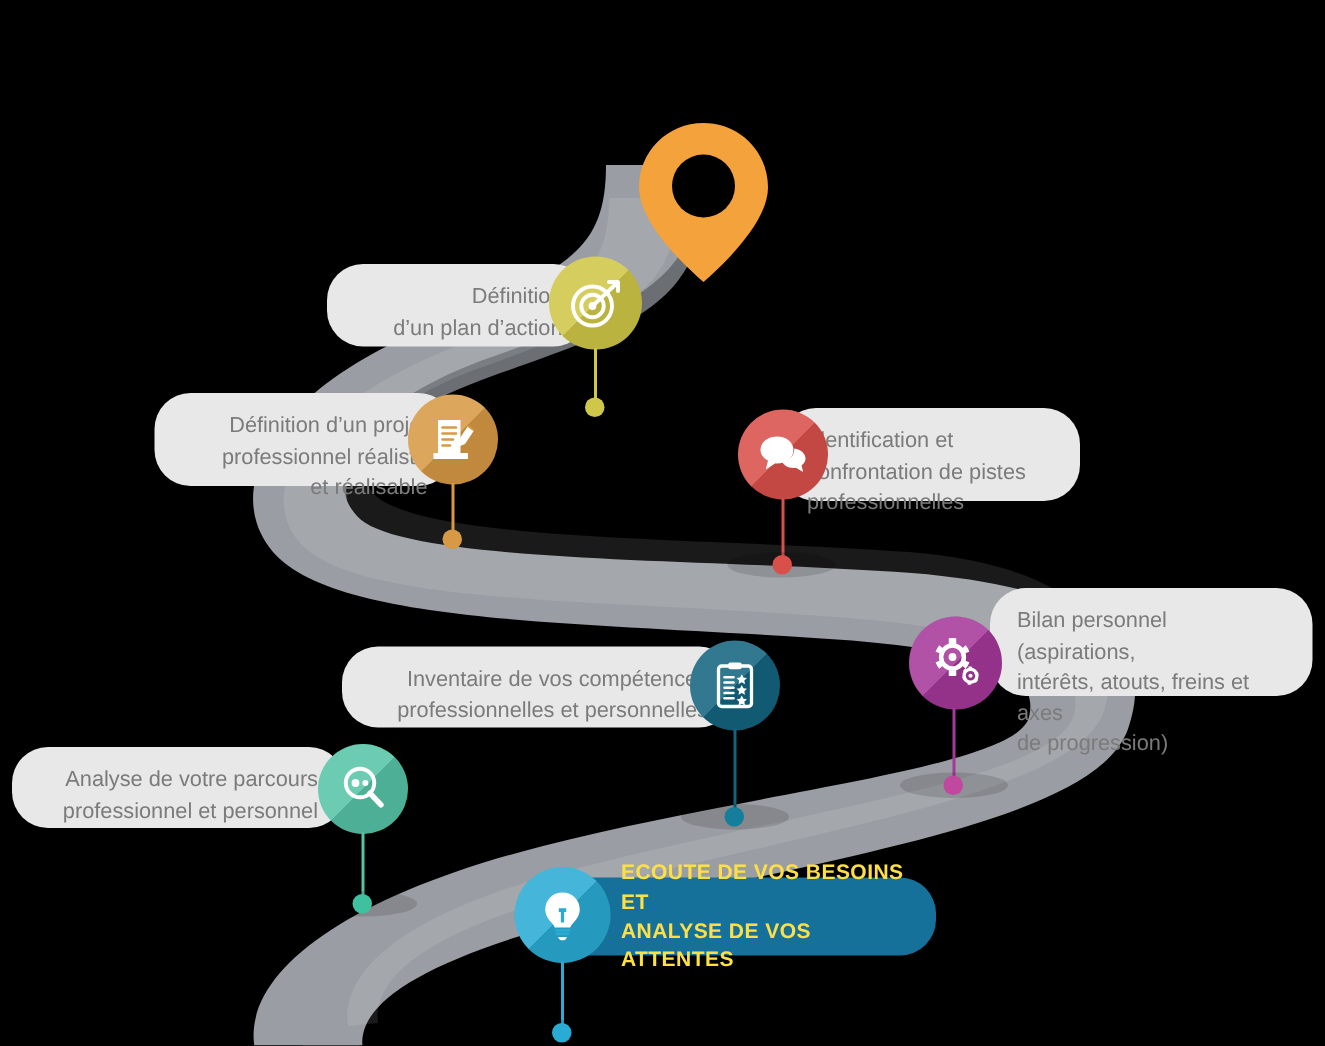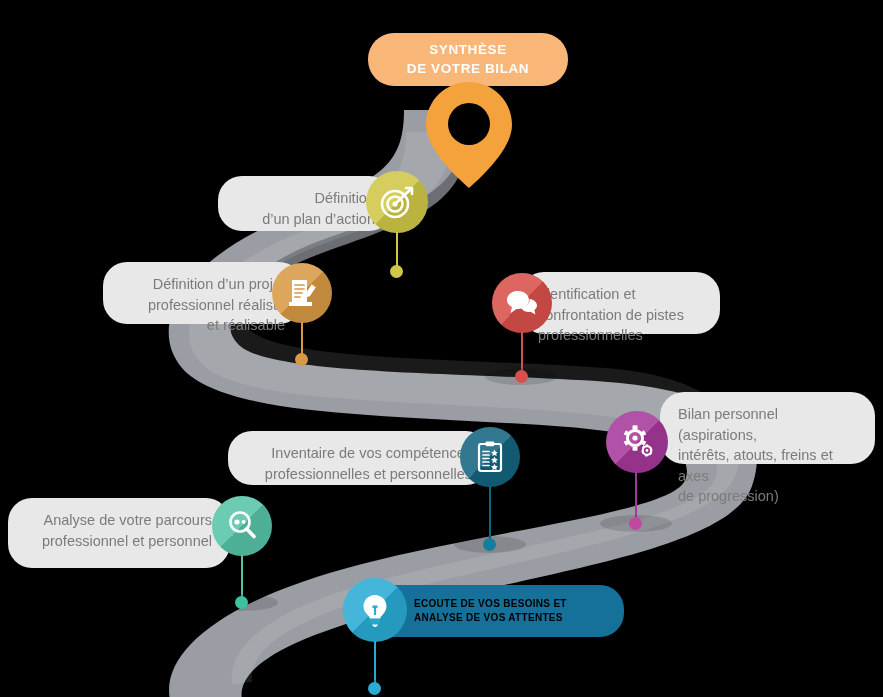--- a/index.html
+++ b/index.html
@@ -88,23 +88,23 @@
     display: flex;
     align-items: center;
     justify-content: center;
     white-space: pre-line;
   }
   #map-pin { position: absolute; left: 424px; top: 80px; }
 
   
   .bubble.accent {
     background: #16719a;
-    color: #000000;
+    color: #fde047;
     font-weight: bold;
-    font-size: 10px;
+    font-size: 14px;
     letter-spacing: 0.3px;
     line-height: 1.38;
   }
 </style>
 </head>
 <body>
 
 <div id="stage">
 
   <svg id="road-layer" viewBox="0 0 883 697" xmlns="http://www.w3.org/2000/svg">
@@ -155,22 +155,20 @@
                L 232,684
                C 226,642 282,604 388,578
                C 548,538 706,518 716,476
                C 726,436 660,420 566,412
                C 398,399 238,404 200,362
                C 172,330 196,276 296,234
                C 382,198 406,184 406,132 Z" fill="#ffffff" opacity="0.10"></path>
     </g>
   </svg>
 
-  <div id="top-banner">SYNTHÈSE
-DE VOTRE BILAN</div>
 
   <svg id="map-pin" width="90" height="110" viewBox="0 0 90 110" xmlns="http://www.w3.org/2000/svg">
     <path d="M45,2 C 21,2 2,21 2,45 C 2,70 36,100 45,108 C 54,100 88,70 88,45 C 88,21 69,2 45,2 Z" fill="#f4a23c"></path>
     <circle cx="45" cy="44" r="21" fill="#000000"></circle>
   </svg>
 
   <div class="step">
     <div class="bubble right-text" style="left:218px; top:176px; width:175px; height:55px;">Définition
 d’un plan d’action</div>
     <div class="marker" style="left:366px; top:171px; width:62px; height:62px; background:#cfc747;">
@@ -284,21 +282,21 @@
           <path d="M21.5,23.7 l1.1,2.2 2.4,0.3 -1.8,1.7 0.5,2.4 -2.2,-1.2 -2.2,1.2 0.5,-2.4 -1.8,-1.7 2.4,-0.3 Z"></path>
         </g>
       </svg>
     </div>
     <div class="stem" style="left:489px; top:486px; height:55px; background:#13647f;"></div>
     <div class="dot-shadow" style="left:454px; top:536px;"></div>
     <div class="dot" style="left:483px; top:538px; background:#147e9c;"></div>
   </div>
 
   <div class="step">
-    <div class="bubble right-text" style="left:8px; top:498px; width:222px; height:70px;">Analyse de votre parcours
+    <div class="bubble right-text" style="left:8px; top:498px; width:222px; height:54px;">Analyse de votre parcours
 professionnel et personnel</div>
     <div class="marker" style="left:212px; top:496px; width:60px; height:60px; background:#56c4a7;">
       <div class="sheen"></div>
       <svg width="34" height="34" viewBox="0 0 34 34" xmlns="http://www.w3.org/2000/svg">
         <circle cx="15" cy="13" r="9.5" fill="none" stroke="#ffffff" stroke-width="2.6"></circle>
         <circle cx="12" cy="13" r="2.6" fill="#ffffff"></circle>
         <circle cx="18.6" cy="13" r="2" fill="#ffffff"></circle>
         <path d="M21.6,19.8 L29,27.6" stroke="#ffffff" stroke-width="3.6" stroke-linecap="round"></path>
       </svg>
     </div>

